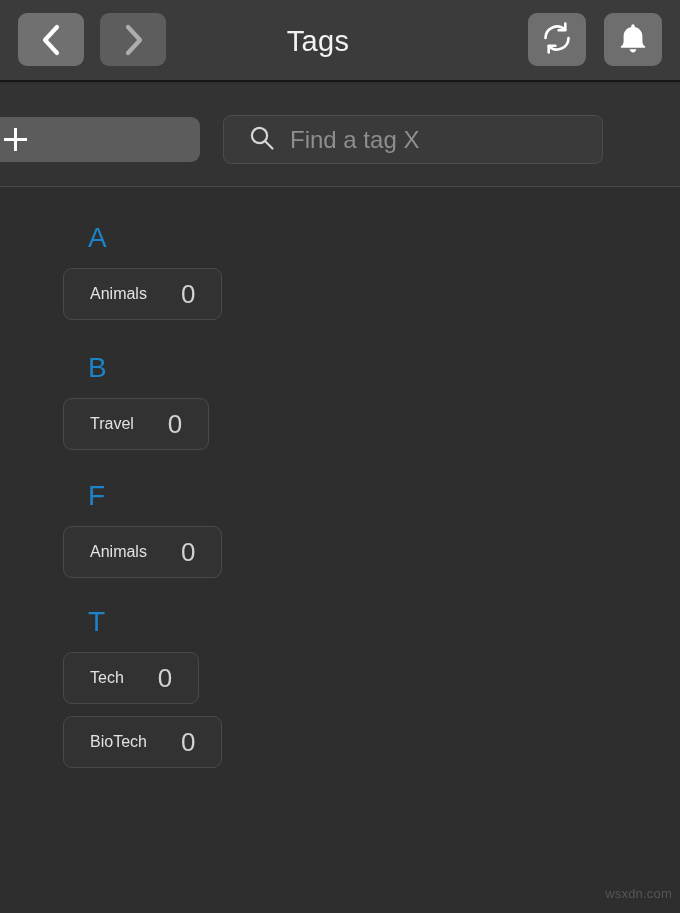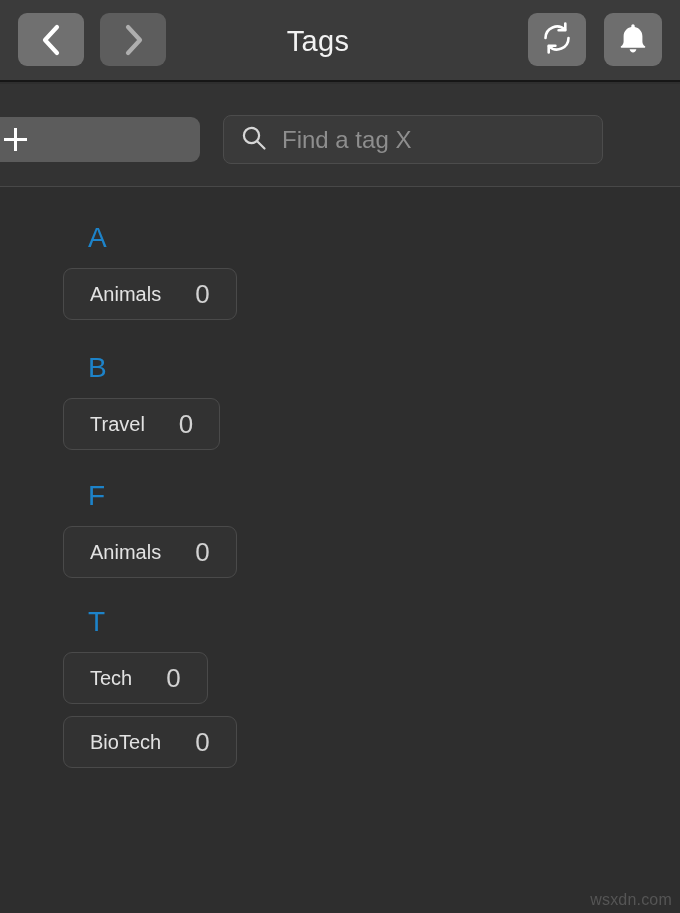--- a/index.html
+++ b/index.html
@@ -65,21 +65,21 @@
   .plus-ico:after  { top:0; left:10px; height:23px; width:3px; }
   .newtag-label { line-height:1; padding-bottom:3px; }
 
   .searchbox {
     position:absolute; top:115px; left:223px;
     width:380px; height:49px;
     background:#3a3a3a;
     border:1px solid #4c4c4c;
     border-radius:8px;
     display:flex; align-items:center;
-    padding-left:16px; gap:14px;
+    padding-left:24px; gap:14px;
   }
   .search-ph { color:#8e8e8e; font-size:24px; }
 
   
   .content {
     position:absolute; top:188px; left:0; width:680px; height:725px;
     background:#2e2e2e;
     padding-top:34px;
   }
   .group { margin-bottom:6px; }
@@ -92,32 +92,32 @@
   .chip-row { padding-left:63px; margin-bottom:26px; }
   .chip {
     display:inline-flex; align-items:center;
     height:52px;
     border:1px solid #4a4a4a;
     border-radius:9px;
     background:#323232;
     padding:0 26px 0 26px;
     gap:34px;
   }
-  .chip-name { color:#e2e2e2; font-size:20px; }
+  .chip-name { color:#e2e2e2; font-size:16px; }
   .chip-count { color:#d2d2d2; font-size:26px; }
 
   
   .group.g1 .chip-row { margin-bottom:32px; }
   .group.g2 .chip-row { margin-bottom:30px; }
   .group.g3 .chip-row { margin-bottom:28px; }
   .group.g4 .chip-row { margin-bottom:12px; }
 
   .watermark {
-    position:absolute; right:8px; bottom:4px;
-    color:#555555; font-size:16px;
+    position:absolute; right:8px; bottom:12px;
+    color:#555555; font-size:13px;
     letter-spacing:0.2px;
   }
 </style>
 </head>
 <body>
 
 <div class="toolbar">
 
   <div class="nav-group">
     <div class="tb-btn">

